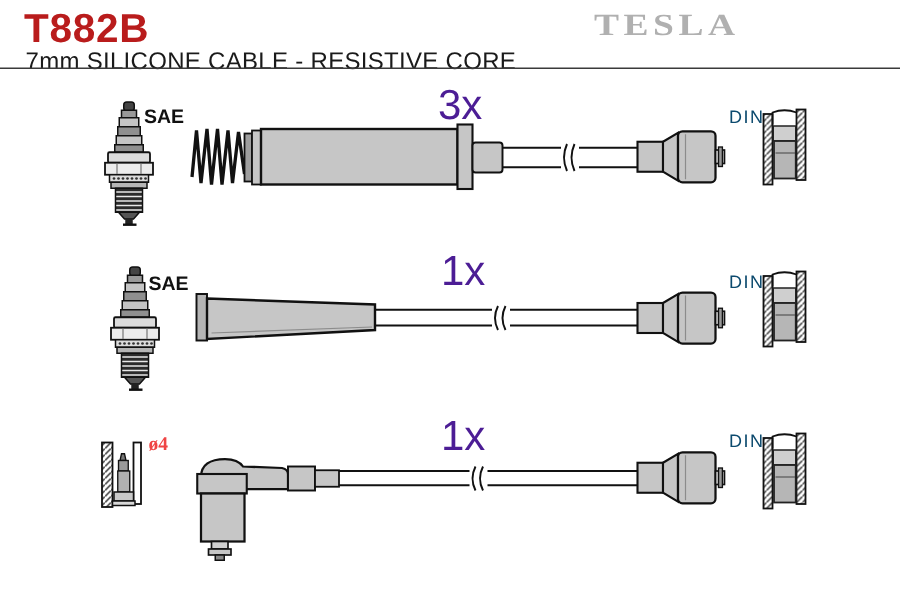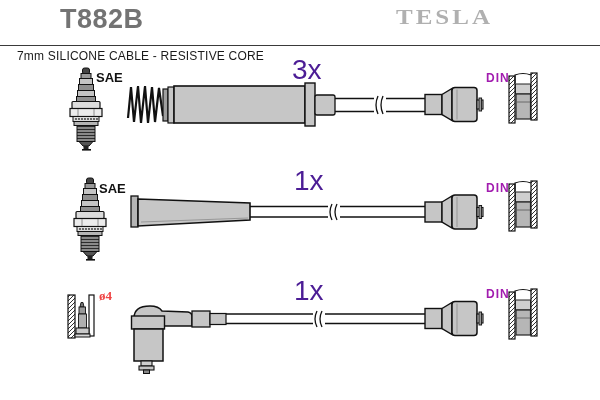--- a/index.html
+++ b/index.html
@@ -1,32 +1,32 @@
 <!DOCTYPE html>
 <html><head>
 <meta charset="utf-8">
 <style>
   html,body{margin:0;padding:0;background:#fff;}
   #canvas{
     position:relative;width:600px;height:400px;background:#ffffff;
     font-family:"Liberation Sans", sans-serif;overflow:hidden;
   }
   .abs{position:absolute;}
-  #part-number{left:16px;top:4px;font-size:27px;font-weight:bold;color:#737373;letter-spacing:0.5px;margin-left:44px;}
-  #subtitle{left:17px;top:49px;font-size:12px;color:#1a1a1a;letter-spacing:0.2px;}
+  #part-number{left:16px;top:4px;font-size:27px;font-weight:bold;color:#b91c1c;letter-spacing:0.5px;}
+  #subtitle{left:17px;top:33px;font-size:16px;color:#1a1a1a;letter-spacing:0.2px;}
   #brand-logo{
     left:396px;top:6px;font-family:"Liberation Serif", serif;font-weight:bold;
     font-size:25px;color:#b0b0b0;letter-spacing:3px;transform:scaleY(0.82);transform-origin:top left;
   }
   #header-rule{left:0;top:45px;width:600px;height:1px;background:#3a3a3a;}
   .qty-label{font-size:28px;color:#4c1d95;text-align:right;}
   #qty-1{left:292px;top:54px;}
   #qty-2{left:294px;top:165px;}
   #qty-3{left:294px;top:275px;}
-  .conn-label{font-size:12px;font-weight:bold;color:#a21caf;letter-spacing:1px;}
+  .conn-label{font-size:12px;font-weight:normal;color:#0c4a6e;letter-spacing:1px;}
   #sae-1{left:96px;top:70px;font-size:13px;font-weight:bold;color:#111;}
   #sae-2{left:99px;top:181px;font-size:13px;font-weight:bold;color:#111;}
   #din-1{left:486px;top:71px;}
   #din-2{left:486px;top:181px;}
   #din-3{left:486px;top:287px;}
   #dia-label{left:99px;top:288px;font-size:13px;font-weight:bold;color:#ef4444;font-family:"Liberation Serif",serif;}
   #diagram-svg{left:0;top:0;}
 </style>
 </head>
 <body>

